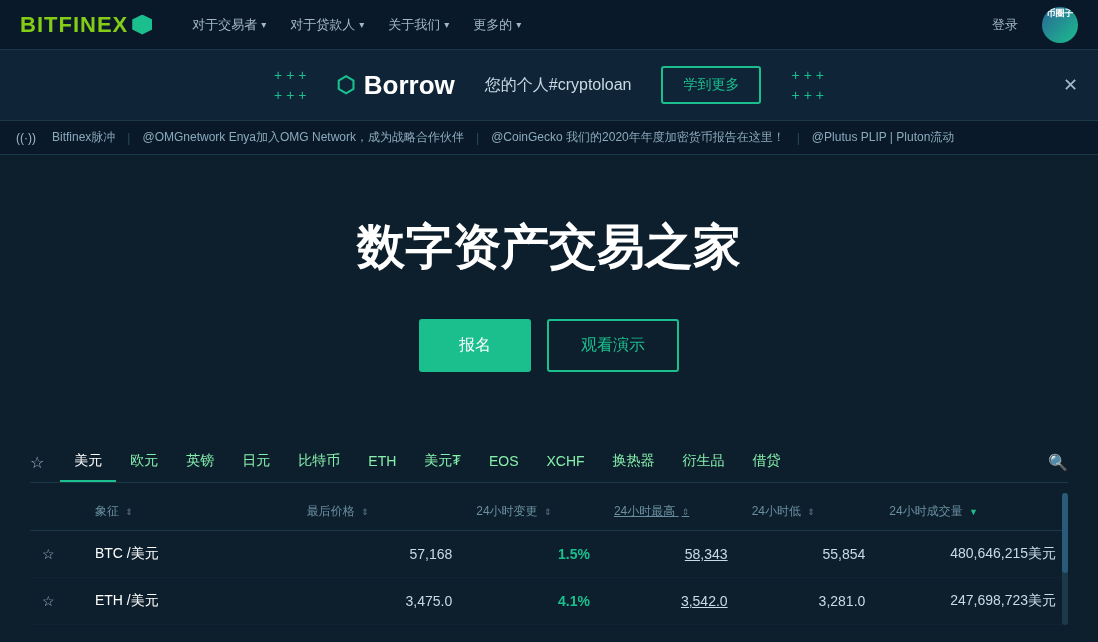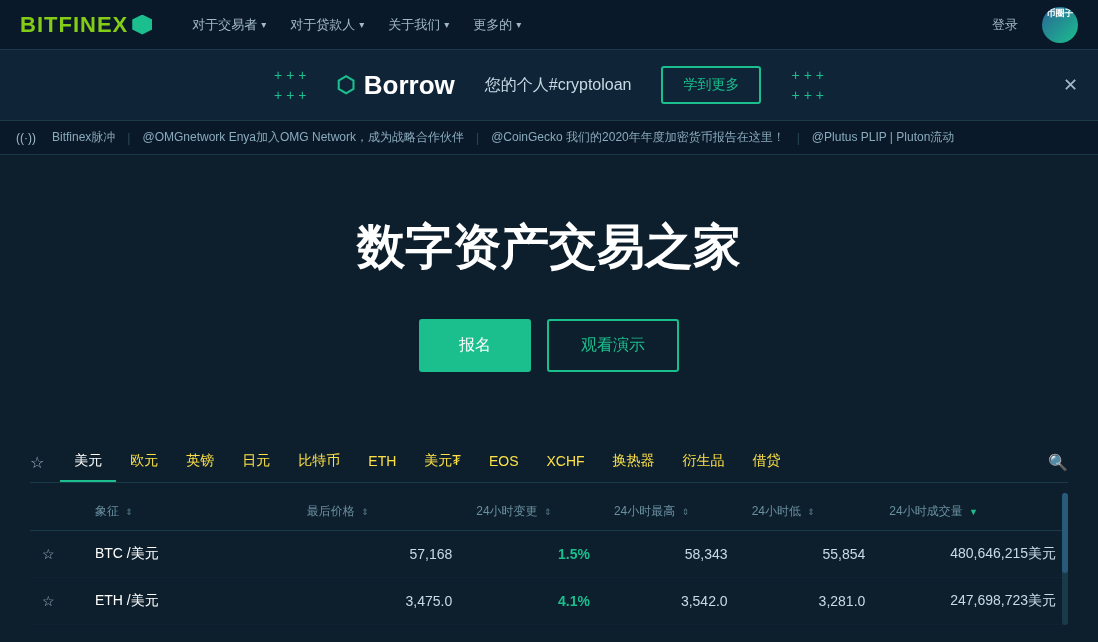--- a/index.html
+++ b/index.html
@@ -201,21 +201,21 @@
       padding-bottom: 0;
       gap: 0;
     }
     .star-icon {
       color: #a0b8c8;
       font-size: 16px;
       margin-right: 16px;
       cursor: pointer;
     }
     .tab {
-      color: #fde047;
+      color: #86efac;
       font-size: 14px;
       padding: 10px 14px;
       cursor: pointer;
       border-bottom: 2px solid transparent;
       white-space: nowrap;
     }
     .tab.active {
       color: #fff;
       border-bottom: 2px solid #1bbf8e;
     }
@@ -246,21 +246,21 @@
       font-size: 14px;
       color: #c8dae6;
       border-bottom: 1px solid #112232;
     }
     .pair-name { color: #fff; font-weight: 500; }
     .change-positive { color: #1bbf8e; font-weight: bold; }
     .row-star { color: #a0b8c8; font-size: 14px; cursor: pointer; }
     .col-symbol { width: 200px; }
     .col-price { width: 160px; text-align: right; }
     .col-change { width: 130px; text-align: right; }
-    .col-high { width: 130px; text-align: right; }
+    .col-high { width: 130px; text-align: right; text-decoration: underline; }
     .col-low { width: 130px; text-align: right; }
     .col-volume { width: 180px; text-align: right; }
 
     
     .table-container {
       position: relative;
     }
     .scrollbar-track {
       position: absolute;
       right: 0;

